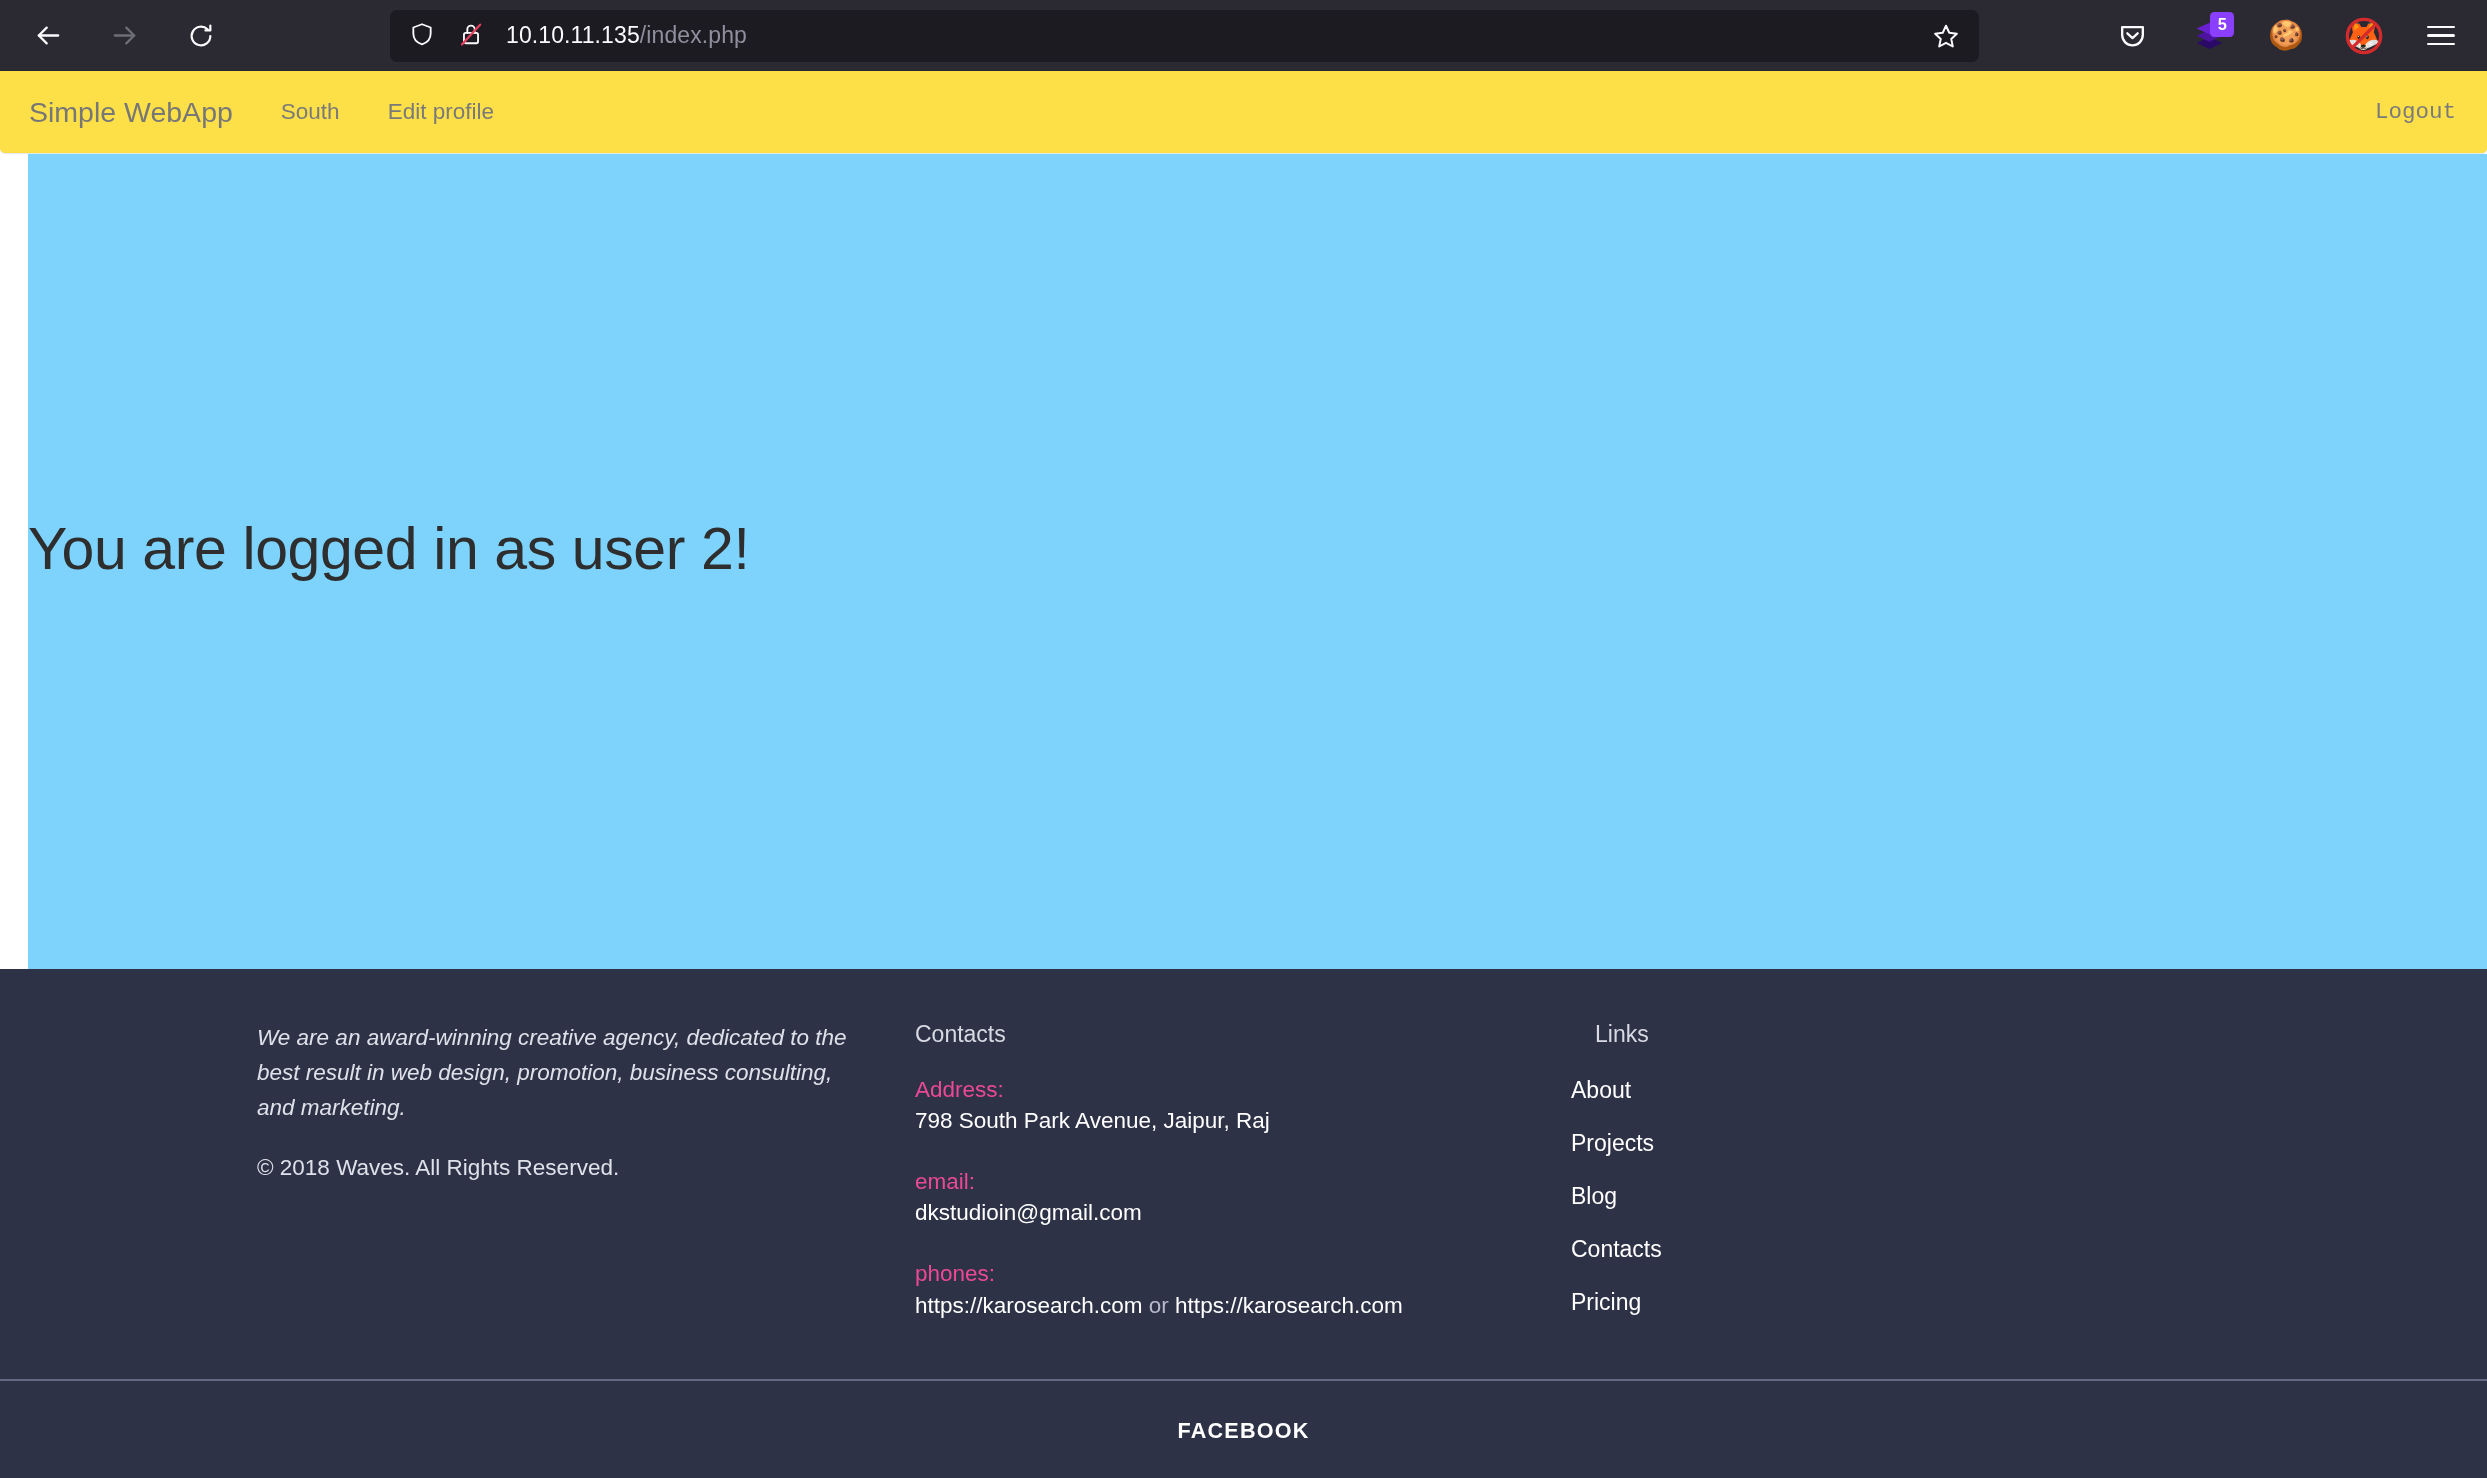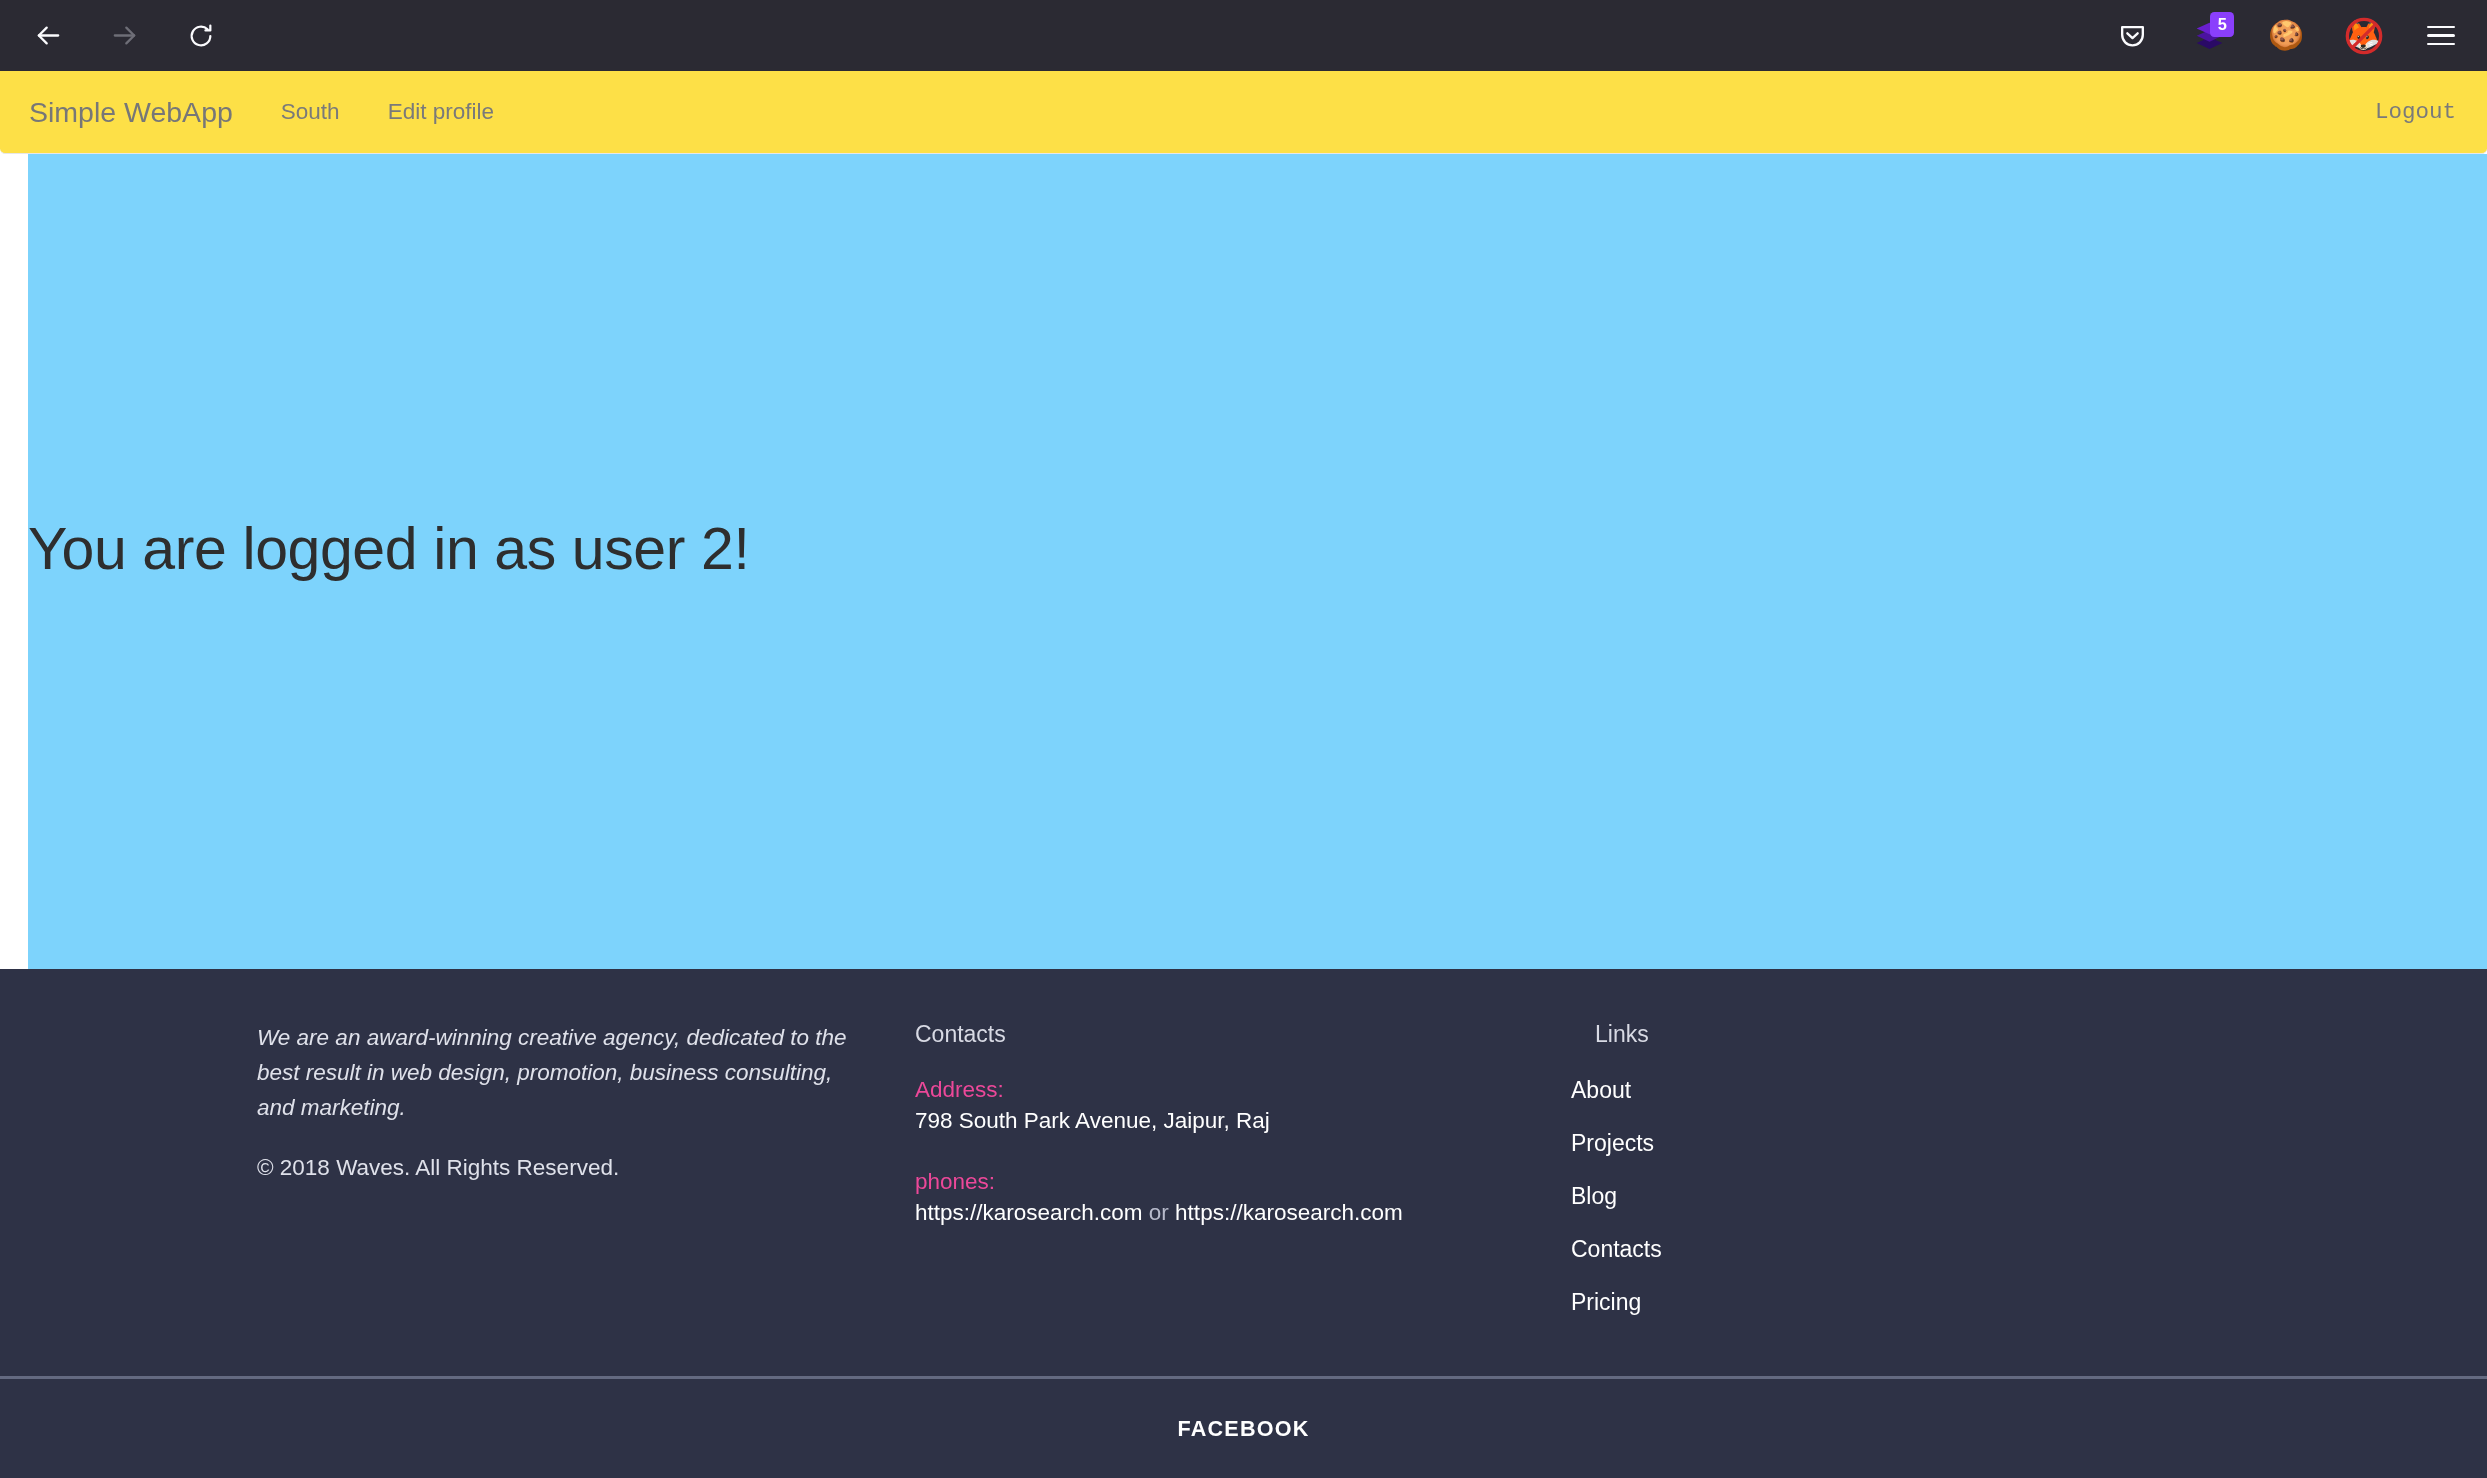--- a/index.html
+++ b/index.html
@@ -303,20 +303,42 @@
       </svg>
     </div>
     <div class="nav-btn">
       <svg width="28" height="28" viewBox="0 0 24 24" fill="none" stroke="#fbfbfe" stroke-width="1.9" stroke-linecap="round" stroke-linejoin="round">
         <path d="M20 12a8 8 0 1 1-2.4-5.7"></path>
         <polyline points="20,3 20,7.2 15.8,7.2"></polyline>
       </svg>
     </div>
   </div>
 
+  <div class="urlbar">
+    <div class="urlbar-icons">
+      <span>
+        <svg width="26" height="26" viewBox="0 0 24 24" fill="none" stroke="#fbfbfe" stroke-width="1.7" stroke-linejoin="round">
+          <path d="M12 3 L20 6 V11.5 C20 16.5 16.6 20 12 21.5 C7.4 20 4 16.5 4 11.5 V6 Z"></path>
+        </svg>
+      </span>
+      <span>
+        <svg width="26" height="26" viewBox="0 0 24 24" fill="none" stroke="#fbfbfe" stroke-width="1.7" stroke-linecap="round" stroke-linejoin="round">
+          <rect x="5.5" y="11" width="13" height="9.5" rx="1.6"></rect>
+          <path d="M8.6 11 V7.6 a3.4 3.4 0 0 1 6.8 0 V11"></path>
+          <line x1="3.6" y1="21.6" x2="20.4" y2="3.4" stroke="#e4405f" stroke-width="2.1"></line>
+        </svg>
+      </span>
+    </div>
+    <div class="url-text"><span>10.10.11.135</span><span class="url-path">/index.php</span></div>
+    <div class="star-btn">
+      <svg width="28" height="28" viewBox="0 0 24 24" fill="none" stroke="#fbfbfe" stroke-width="1.7" stroke-linejoin="round">
+        <polygon points="12,3.2 14.8,9.2 21.3,10 16.5,14.5 17.8,21 12,17.8 6.2,21 7.5,14.5 2.7,10 9.2,9.2"></polygon>
+      </svg>
+    </div>
+  </div>
 
   <div class="chrome-right">
     <div class="chrome-icon">
       <svg width="31" height="31" viewBox="0 0 24 24" fill="none" stroke="#fbfbfe" stroke-width="1.8" stroke-linecap="round" stroke-linejoin="round">
         <path d="M4 5.5 H20 V11.5 C20 16.2 16.4 19.6 12 19.6 C7.6 19.6 4 16.2 4 11.5 Z"></path>
         <polyline points="8,10.3 12,14 16,10.3"></polyline>
       </svg>
     </div>
 
     <div class="chrome-icon">
@@ -375,20 +397,24 @@
     </div>
 
     <div class="footer-col-contacts">
       <div class="footer-heading">Contacts</div>
 
       <div class="contact-block">
         <div class="contact-label">Address:</div>
         <div class="contact-value">798 South Park Avenue, Jaipur, Raj</div>
       </div>
 
+      <div class="contact-block">
+        <div class="contact-label">email:</div>
+        <div class="contact-value">dkstudioin@gmail.com</div>
+      </div>
 
       <div class="contact-block">
         <div class="contact-label">phones:</div>
         <div class="contact-value"><span>https://karosearch.com</span><span class="sep"> or </span><span>https://karosearch.com</span></div>
       </div>
     </div>
 
     <div class="footer-col-links">
       <div class="footer-heading indented">Links</div>
       <ul class="footer-link-list">

